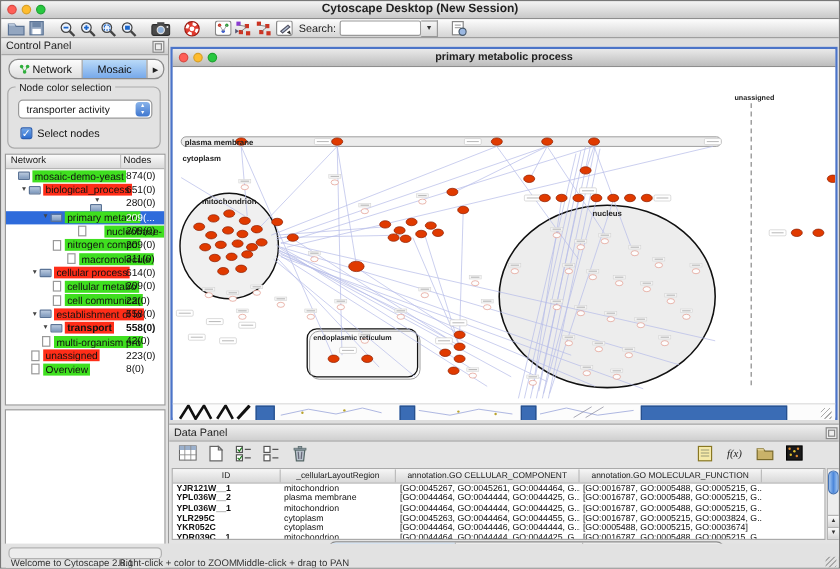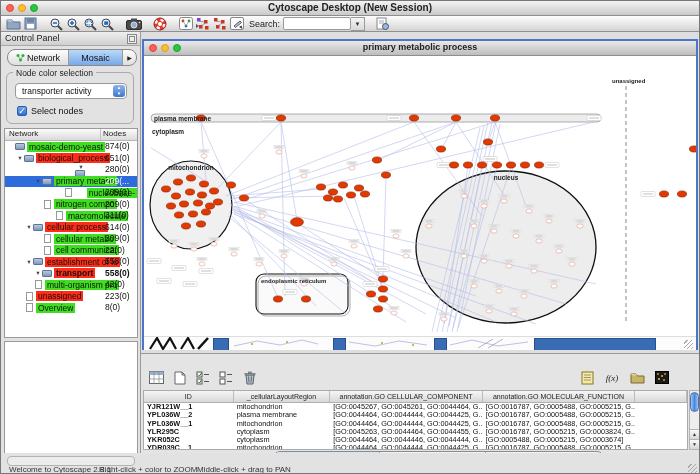--- a/index.html
+++ b/index.html
@@ -671,20 +671,24 @@
             <polyline points="2,8 24,3 50,9 80,5" fill="none" stroke="#aab4e0" stroke-width="0.8"></polyline>
             <path d="M30,11 L45,2 M40,11 L55,2" stroke="#889" stroke-width="0.6"></path>
           </svg>
         <span class="bluesq" style="left:390px;width:120px"></span>
         <span class="grip" style="right:3px;bottom:1px"></span>
       </div>
     </div>
   </div>
 
   <div class="dpanel">
+    <div class="phead">
+      <span>Data Panel</span>
+      <span class="floatic"></span>
+    </div>
     <div class="dtools">
       <span class="dico" style="left:6px">
         <svg width="15" height="13">
             <rect x="0.5" y="0.5" width="14" height="12" fill="#fff" stroke="#666"></rect>
             <rect x="0.5" y="0.5" width="14" height="3.5" fill="#9bb0cc"></rect>
             <line x1="5" y1="0" x2="5" y2="13" stroke="#888" stroke-width="0.7"></line>
             <line x1="10" y1="0" x2="10" y2="13" stroke="#888" stroke-width="0.7"></line>
             <line x1="0" y1="8" x2="15" y2="8" stroke="#888" stroke-width="0.7"></line>
           </svg>
         </span>

